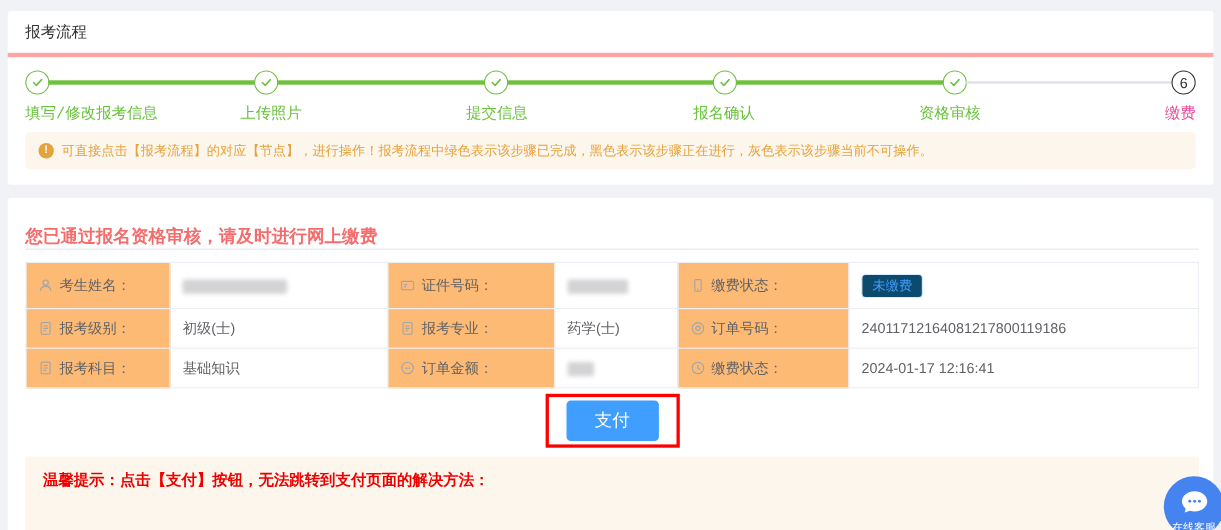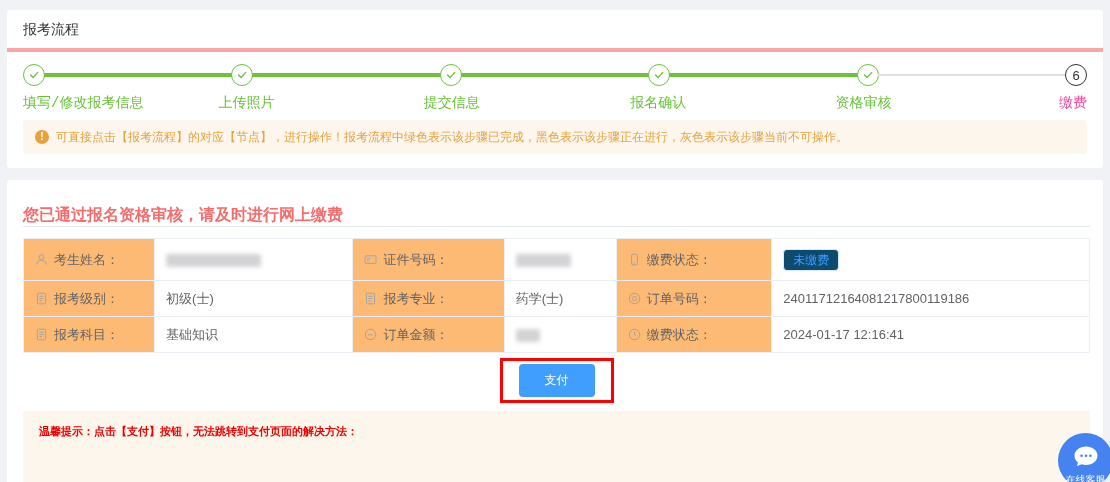--- a/index.html
+++ b/index.html
@@ -57,26 +57,26 @@
   .blur.w-name{width:95px} .blur.w-id{width:55px} .blur.w-amt{width:24px}
   .badge {
     display:inline-block; background:#0c4a6e; border:1px solid #d9ecff; color:#409eff;
     font-size:12px; padding:4px 9px; border-radius:4px; line-height:12px;
   }
 
   .pay-row { display:flex; justify-content:center; margin:5px 0 8px; }
   .red-box { border:3px solid #ff0000; padding:3px 16px; }
   .pay-btn {
     background:#409eff; color:#fff; border:none; border-radius:4px;
-    padding:8px 26px; font-size:12px; cursor:pointer; font-family:inherit;
+    padding:8px 26px; font-size:16px; cursor:pointer; font-family:inherit;
   }
 
   
   .tips { background:#fdf6ec; margin-top:2px; padding:13px 16px 40px; }
-  .tips-title { color:#ec0000; font-size:11px; font-weight:bold; margin-bottom:16px; }
+  .tips-title { color:#ec0000; font-size:14px; font-weight:bold; margin-bottom:16px; }
 
   
   .service {
     position:absolute; right:-3px; bottom:-6px; width:55px; height:55px;
     background:#4583f1; border-radius:50%; cursor:pointer;
     display:flex; align-items:center; justify-content:center;
   }
   .service-label {
     position:absolute; bottom:1px; left:0; right:0; text-align:center;
     color:#fff; font-size:10px; white-space:nowrap;

